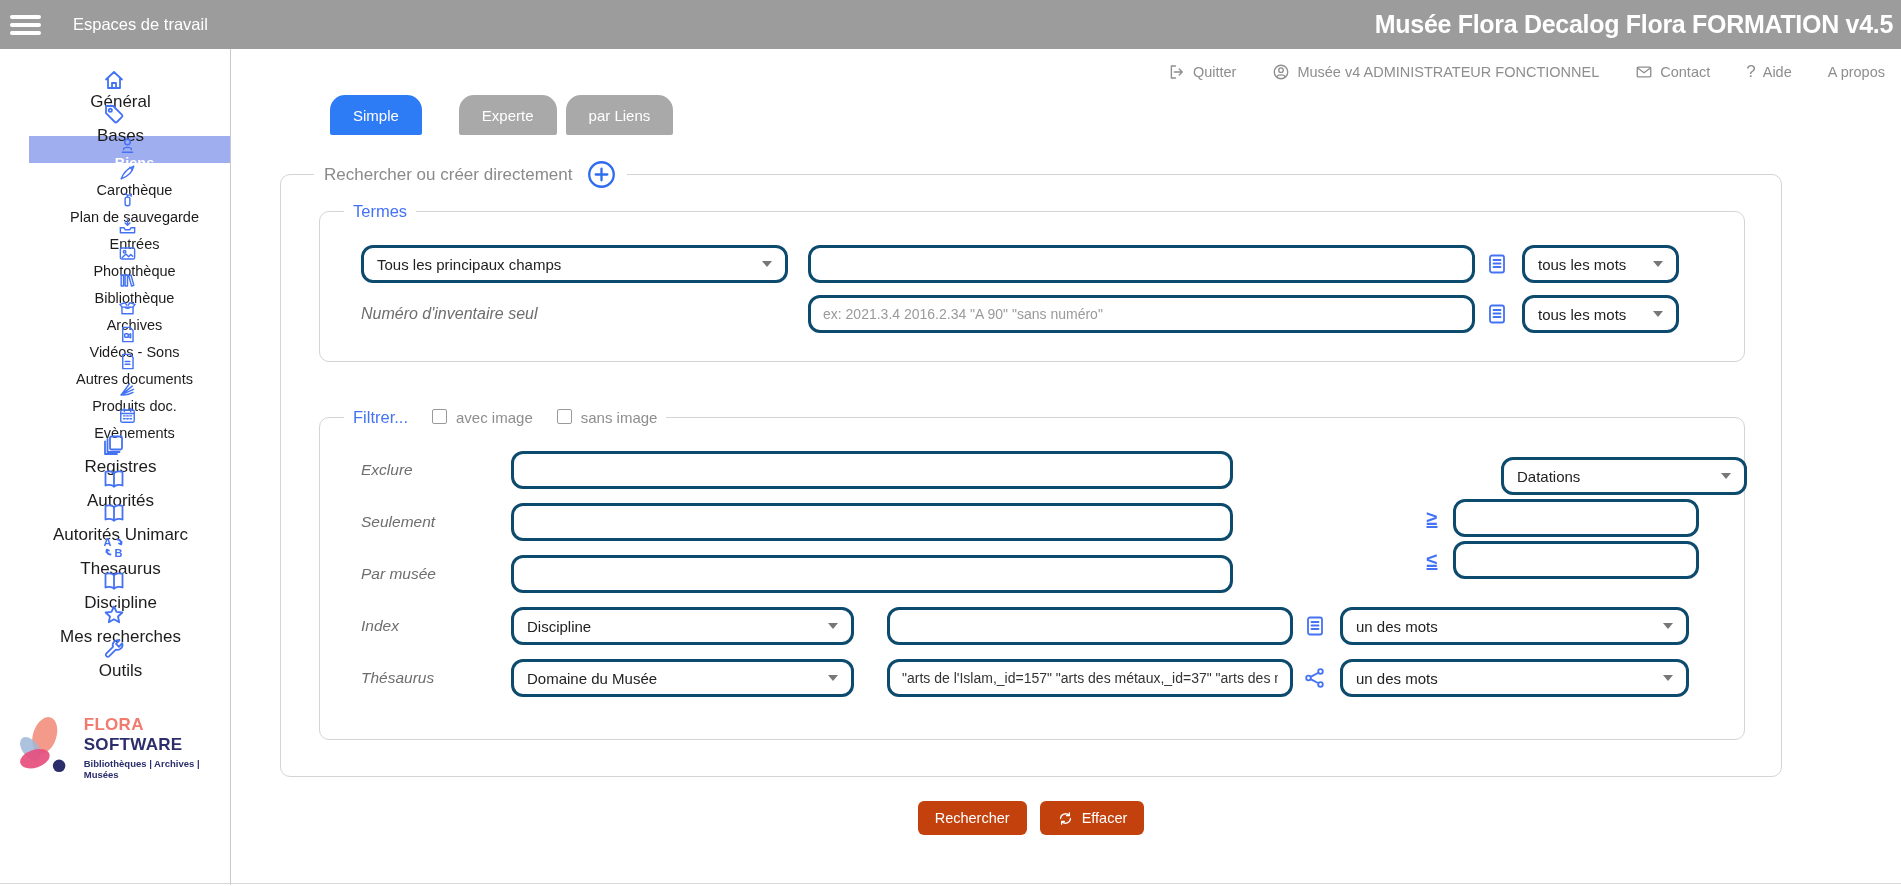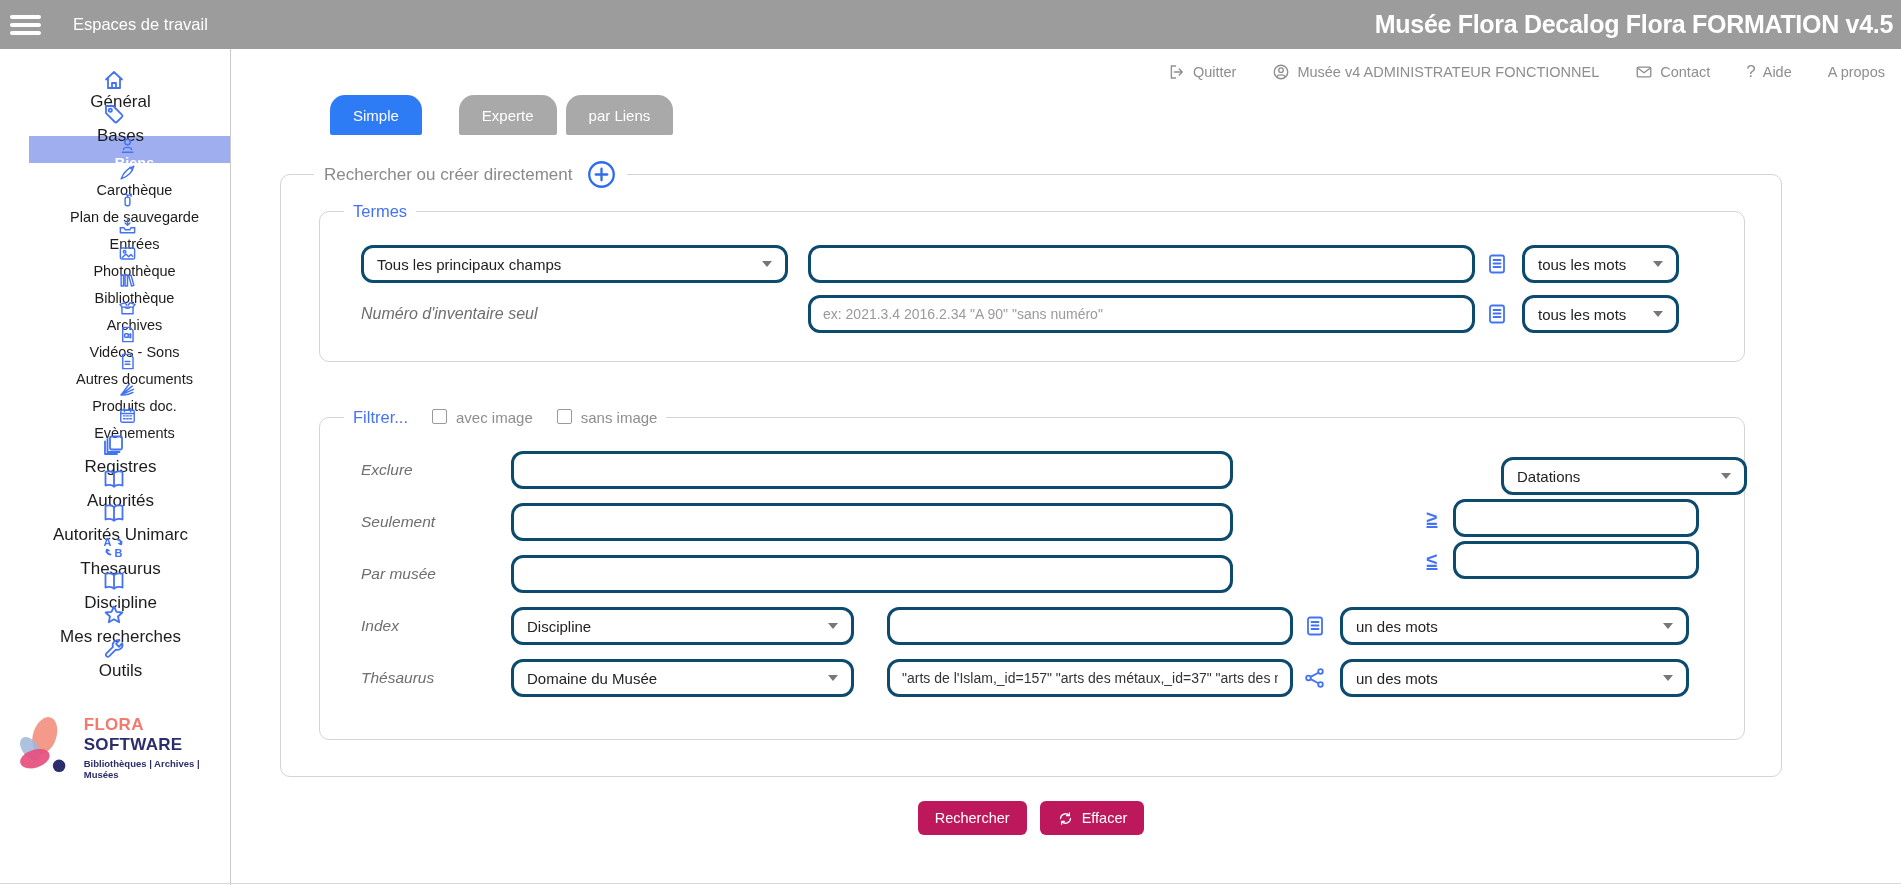--- a/index.html
+++ b/index.html
@@ -89,21 +89,21 @@
 
   .dat-select { position:absolute; top:30px; left:1181px; width:246px; }
   .cmp-row { position:absolute; left:1100px; display:flex; align-items:center; gap:9px; }
   .cmp-row.gte { top:72px; } .cmp-row.lte { top:114px; }
   .cmp-sym { width:24px; text-align:center; color:#4472f5; font-size:20px; font-weight:bold;
              text-decoration:underline; cursor:pointer; }
   .cmp-inp { width:246px; }
 
   
   .actions { display:flex; justify-content:center; gap:13px; margin:24px 0 0 49px; width:1502px; }
-  .btn { background:#be185d; color:#fff; border:none; border-radius:6px; height:34px; display:flex;
+  .btn { background:#c2410c; color:#fff; border:none; border-radius:6px; height:34px; display:flex;
          align-items:center; gap:8px; padding:15px 17px; font-size:14.5px; font-family:inherit; cursor:pointer; }
   .btn .ic { width:17px; height:17px; }
   .bottom-line { position:absolute; left:0; right:0; top:883px; border-top:1px solid #d7d7d7; }
 </style>
 </head>
 <body>
 
 <header class="topbar">
   <div class="burger">
       <div></div>

